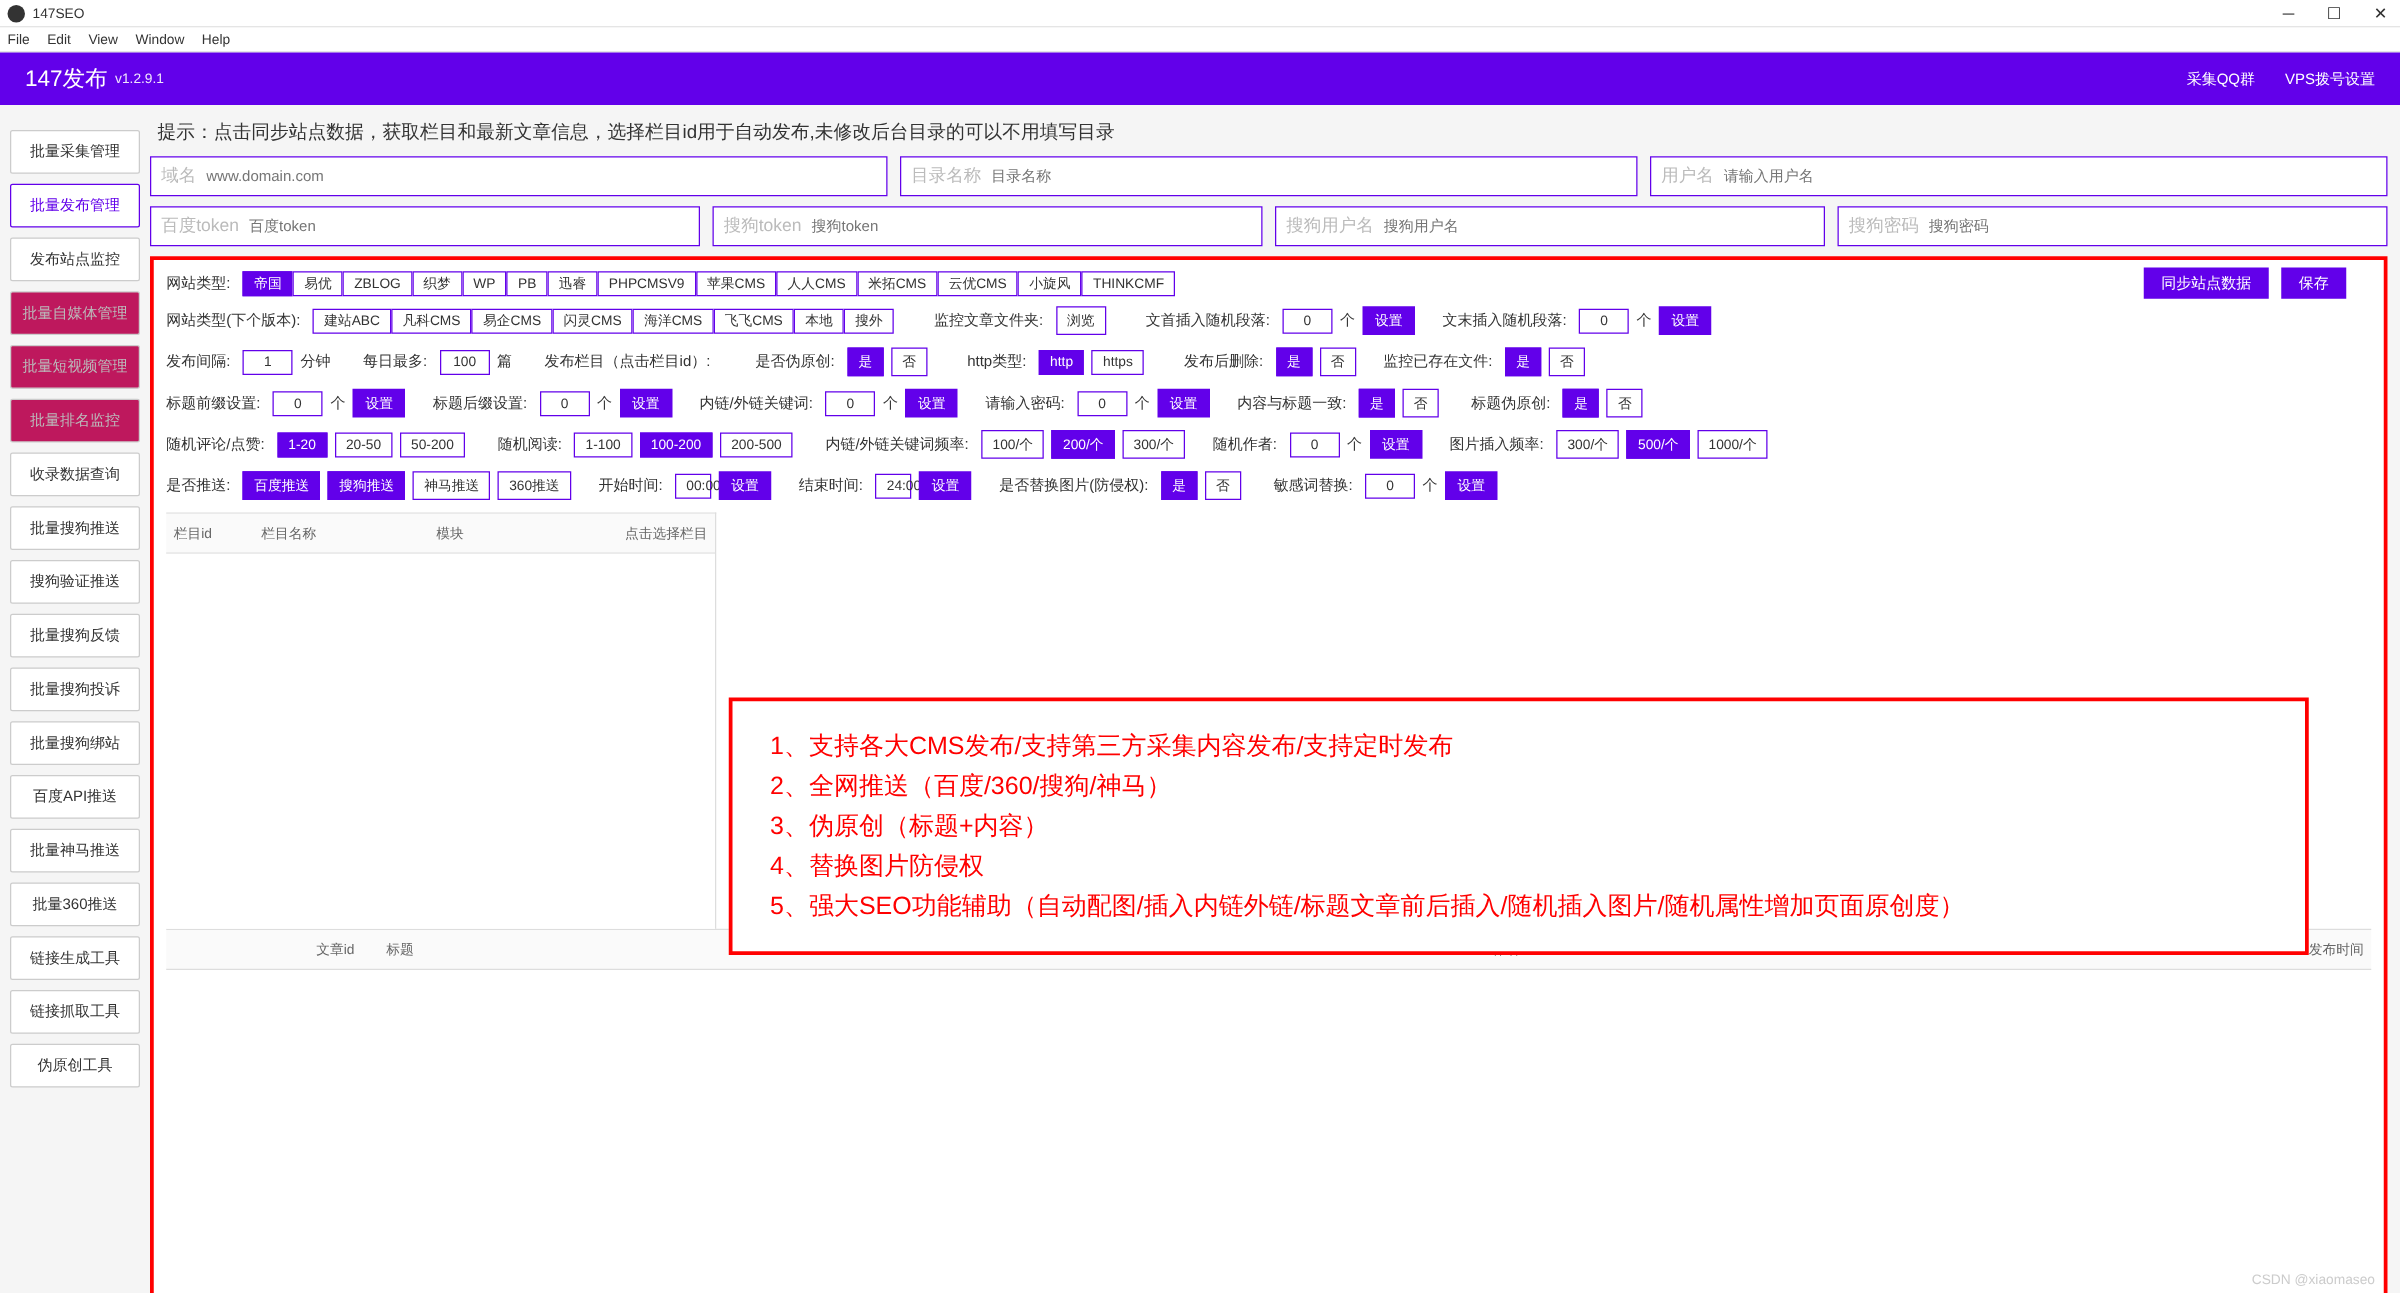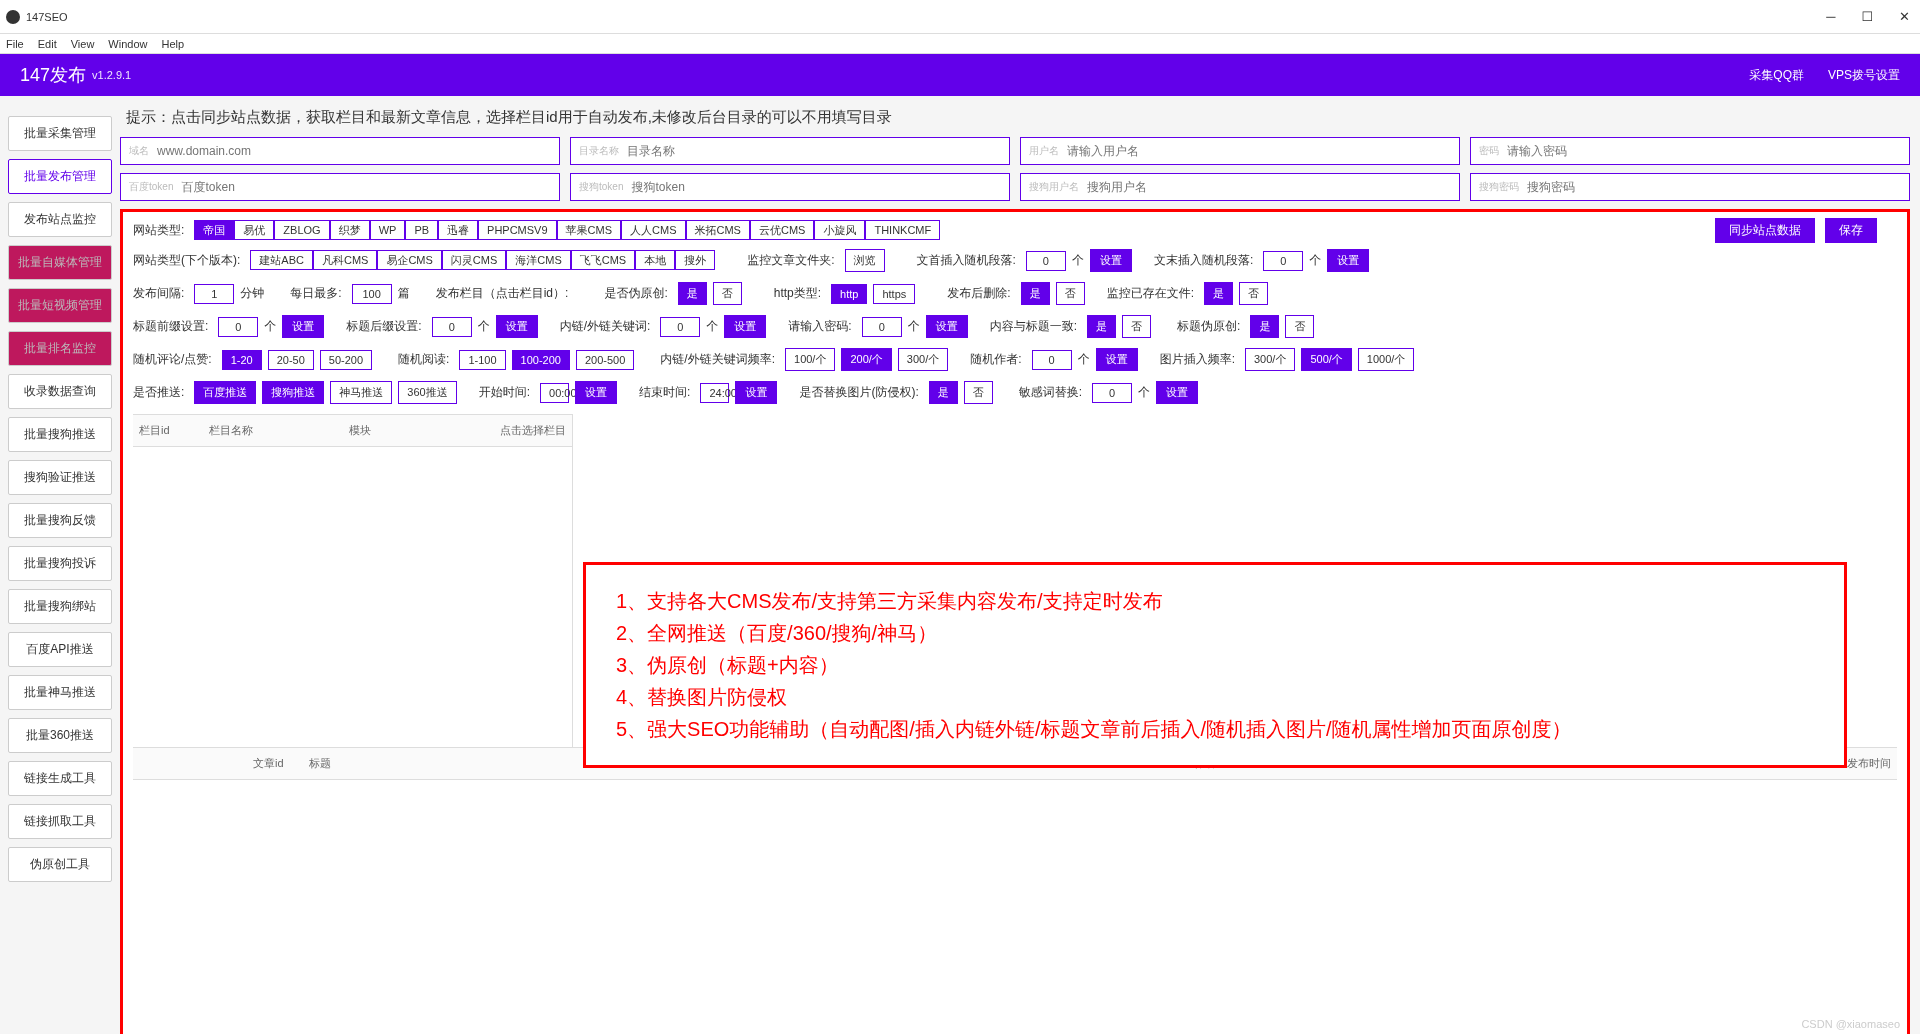--- a/index.html
+++ b/index.html
@@ -1,18 +1,18 @@
 <!DOCTYPE html>
 <html><head>
 <meta charset="utf-8">
 <style>
 * { box-sizing: border-box; margin: 0; padding: 0; font-family: "Microsoft YaHei", Arial, sans-serif; }
 body { background: #f5f5f5; font-size: 12px; color: #333; }
 
-.titlebar { height: 34px; background: #fff; display: flex; align-items: center; padding: 0 6px; border-bottom: 1px solid #ddd; }
+.titlebar { height: 22px; background: #fff; display: flex; align-items: center; padding: 0 6px; border-bottom: 1px solid #ddd; }
 .titlebar .icon { width: 14px; height: 14px; background: #333; border-radius: 50%; margin-right: 6px; }
 .titlebar .title { flex: 1; font-size: 11px; }
 .titlebar .win-btns { display: flex; gap: 18px; font-size: 13px; }
 .titlebar .win-btns span { cursor: pointer; padding: 0 4px; }
 
 .menubar { height: 20px; background: #fff; display: flex; align-items: center; padding: 0 6px; gap: 14px; font-size: 11px; border-bottom: 1px solid #ddd; }
 .menubar span { cursor: pointer; }
 
 .header { height: 42px; background: #6200ea; color: #fff; display: flex; align-items: center; padding: 0 20px; }
 .header .app-title { font-size: 18px; font-weight: 500; }
@@ -24,21 +24,21 @@
 .sidebar { width: 120px; padding: 20px 8px; display: flex; flex-direction: column; gap: 8px; }
 .sidebar .sbtn { background: #fff; border: 1px solid #ccc; border-radius: 2px; padding: 8px 4px; text-align: center; font-size: 12px; cursor: pointer; }
 .sidebar .sbtn.active { color: #6200ea; border-color: #6200ea; }
 .sidebar .sbtn.disabled { color: #bbb; background: #be185d; }
 
 .main { flex: 1; padding: 6px 10px 10px 0; }
 .hint { font-size: 15px; padding: 6px 0 10px 6px; }
 
 .input-row { display: flex; gap: 10px; margin-bottom: 8px; }
 .input-group { flex: 1; border: 1.5px solid #6200ea; background: #fff; display: flex; align-items: center; padding: 6px 8px; }
-.input-group .lbl { color: #bbb; font-size: 10px; margin-right: 8px; white-space: nowrap; }
+.input-group .lbl { color: #bbb; font-size: 14px; margin-right: 8px; white-space: nowrap; }
 .input-group input { border: none; outline: none; flex: 1; font-size: 12px; color: #999; background: transparent; }
 
 .config-box { border: 3px solid #ff0000; background: #fff; padding: 10px; margin-top: 4px; }
 .cfg-row { display: flex; align-items: center; flex-wrap: wrap; gap: 6px; margin-bottom: 10px; font-size: 12px; }
 .cfg-row .row-lbl { margin-right: 4px; white-space: nowrap; }
 .opt { border: 1px solid #6200ea; padding: 3px 8px; font-size: 11px; cursor: pointer; white-space: nowrap; background: #fff; color: #333; }
 .opt.sel { background: #6200ea; color: #fff; }
 .opt.num { width: 40px; text-align: center; padding: 3px 4px; }
 .opt.wide { width: 29px; }
 .btn-purple { background: #6200ea; color: #fff; border: none; padding: 4px 10px; font-size: 11px; cursor: pointer; }
@@ -120,24 +120,20 @@
           <input placeholder="www.domain.com" style="">
         </div>
         <div class="input-group">
           <span class="lbl">目录名称</span>
           <input placeholder="目录名称" style="">
         </div>
         <div class="input-group">
           <span class="lbl">用户名</span>
           <input placeholder="请输入用户名" style="">
         </div>
-        <div class="input-group">
-          <span class="lbl">密码</span>
-          <input placeholder="请输入密码" style="">
-        </div>
       </div>
     <div class="input-row" id="row2">
         <div class="input-group">
           <span class="lbl">百度token</span>
           <input placeholder="百度token" style="">
         </div>
         <div class="input-group">
           <span class="lbl">搜狗token</span>
           <input placeholder="搜狗token" style="">
         </div>

